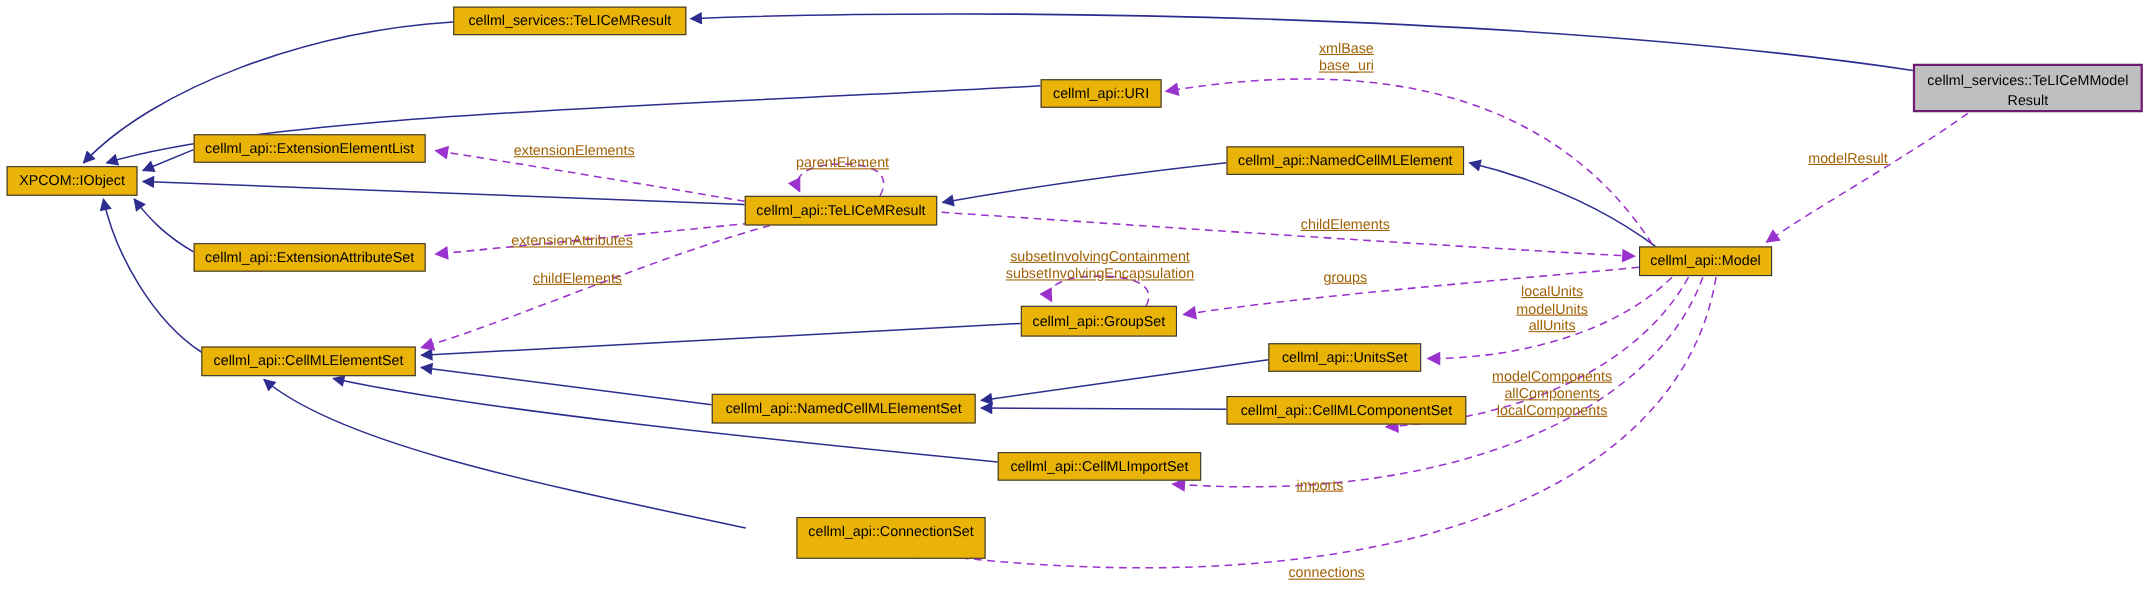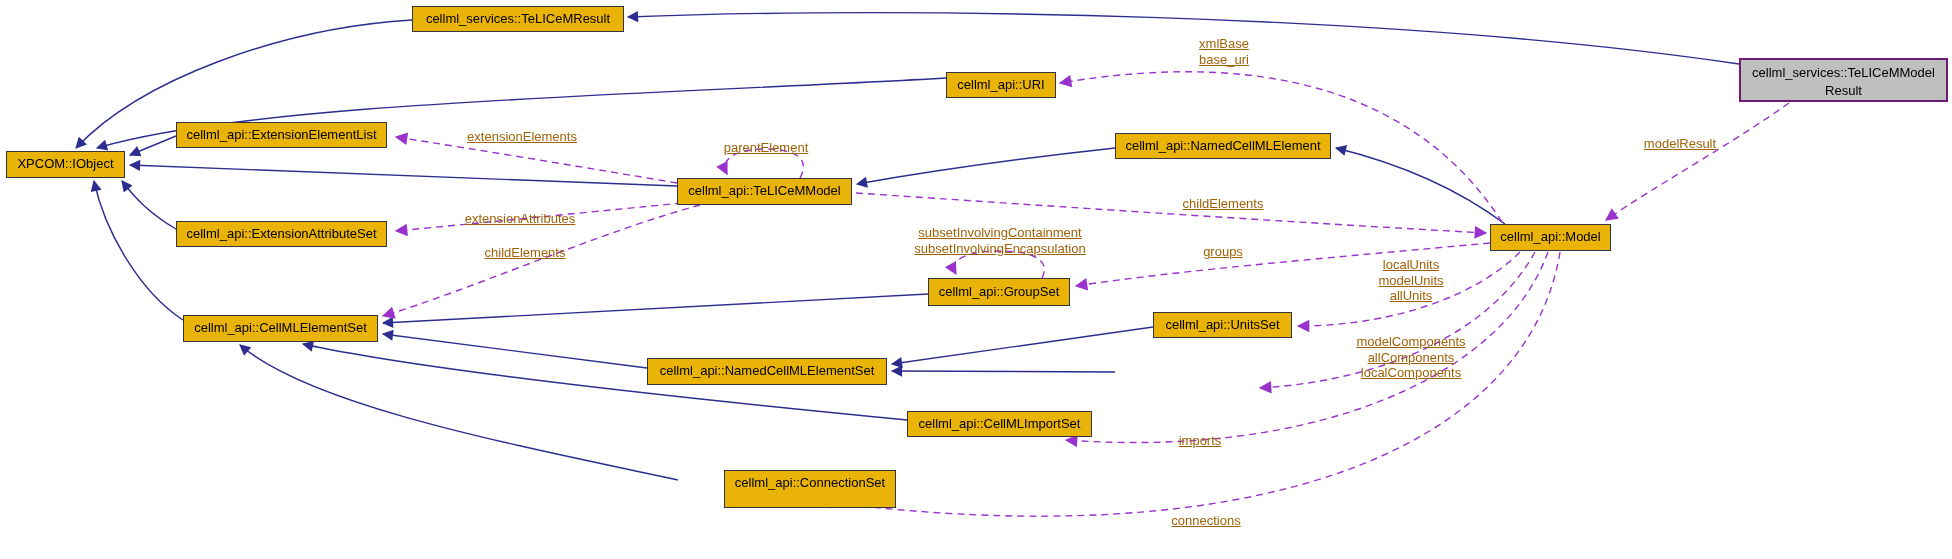--- a/index.html
+++ b/index.html
@@ -85,28 +85,29 @@
     <path class="edge-dashed" marker-end="url(#arrow-dashed)" d="M1520,252 C1472,300 1385,326 1298,326"></path>
     <path class="edge-dashed" marker-end="url(#arrow-dashed)" d="M1535,252 C1492,330 1390,380 1260,388"></path>
     <path class="edge-dashed" marker-end="url(#arrow-dashed)" d="M1548,252 C1502,380 1310,458 1066,440"></path>
     <path class="edge-dashed" marker-end="url(#arrow-dashed)" d="M1560,252 C1528,450 1255,558 820,501"></path>
   </svg>
 
   <div class="node" style="left:6px;top:151px;width:119px;height:27px;line-height:24px;">XPCOM::IObject</div>
   <div class="node" style="left:412px;top:6px;width:212px;height:26px;line-height:23px;">cellml_services::TeLICeMResult</div>
   <div class="node" style="left:176px;top:122px;width:211px;height:26px;line-height:23px;">cellml_api::ExtensionElementList</div>
   <div class="node" style="left:946px;top:72px;width:110px;height:26px;line-height:23px;">cellml_api::URI</div>
-  <div class="node" style="left:677px;top:178px;width:175px;height:27px;line-height:24px;">cellml_api::TeLICeMModel</div>
+  <div class="node" style="left:677px;top:178px;width:175px;height:27px;line-height:24px;">cellml_api::TeLICeMResult</div>
   <div class="node" style="left:1115px;top:133px;width:216px;height:26px;line-height:23px;">cellml_api::NamedCellMLElement</div>
   <div class="node" style="left:176px;top:221px;width:211px;height:26px;line-height:23px;">cellml_api::ExtensionAttributeSet</div>
   <div class="node" style="left:1490px;top:224px;width:121px;height:27px;line-height:24px;">cellml_api::Model</div>
   <div class="node" style="left:928px;top:278px;width:142px;height:28px;line-height:25px;">cellml_api::GroupSet</div>
   <div class="node" style="left:183px;top:315px;width:195px;height:27px;line-height:24px;">cellml_api::CellMLElementSet</div>
   <div class="node" style="left:1153px;top:312px;width:139px;height:26px;line-height:23px;">cellml_api::UnitsSet</div>
   <div class="node" style="left:647px;top:358px;width:240px;height:27px;line-height:24px;">cellml_api::NamedCellMLElementSet</div>
+  <div class="node" style="left:1115px;top:360px;width:218px;height:26px;line-height:23px;">cellml_api::CellMLComponentSet</div>
   <div class="node" style="left:907px;top:411px;width:185px;height:26px;line-height:23px;">cellml_api::CellMLImportSet</div>
   <div class="node" style="left:678px;top:470px;width:172px;height:38px;line-height:24px;margin-left:46px;">cellml_api::ConnectionSet</div>
 
   <div class="node node-highlight" style="left:1739px;top:58px;width:209px;height:44px;">
     <div>cellml_services::TeLICeMModel</div>
     <div>Result</div>
   </div>
 
   <div class="edge-label" style="left:1224px;top:36px;">
     <div>xmlBase</div>

